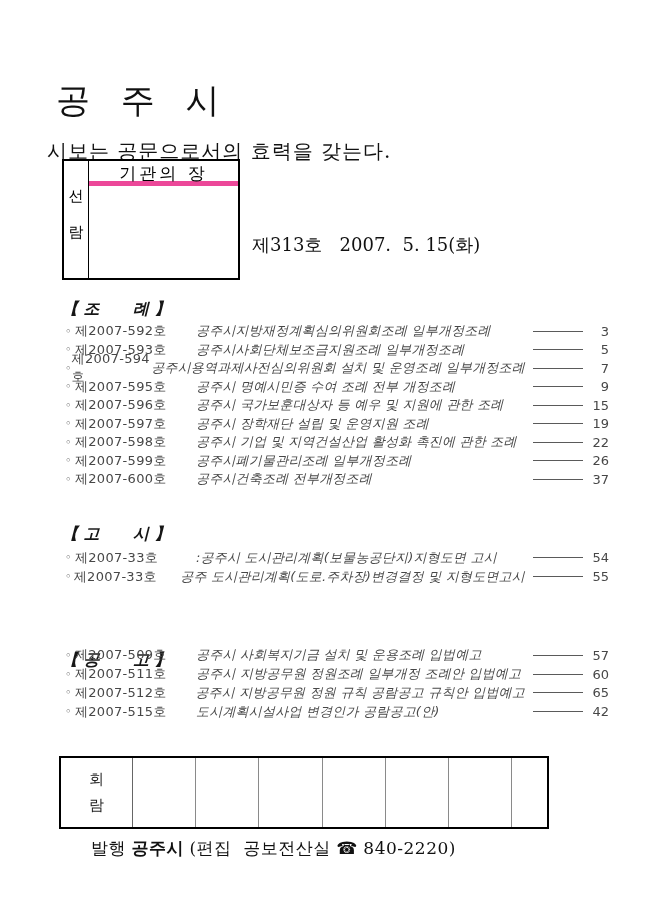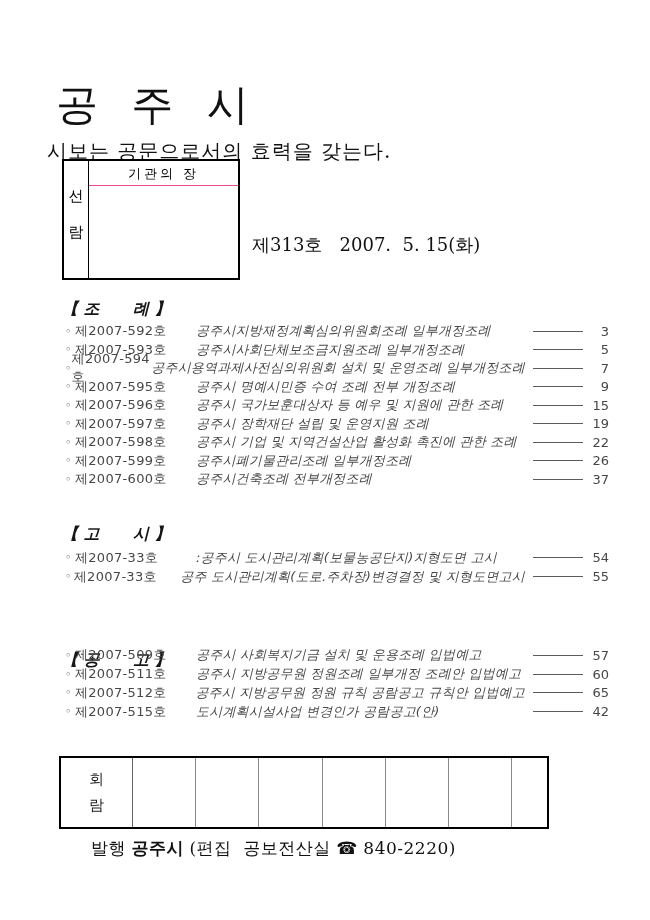--- a/index.html
+++ b/index.html
@@ -5,41 +5,41 @@
   * { margin:0; padding:0; box-sizing:border-box; }
   html,body { background:#e8e8e8; }
   .page {
     position:relative; width:650px; height:920px; margin:0 auto;
     background:#ffffff; color:#000;
     font-family:"DejaVu Serif","Liberation Serif",serif;
     overflow:hidden;
   }
   .title {
     position:absolute; left:56px; top:82px;
-    font-size:42px; line-height:1.1; letter-spacing:10px; white-space:pre;
+    font-size:34px; line-height:1.1; letter-spacing:10px; white-space:pre;
     color:#111;
   }
   .subtitle {
     position:absolute; left:47px; top:138px;
     font-size:20px; letter-spacing:1px; white-space:pre; color:#111;
   }
   
   .approval {
     position:absolute; left:62px; top:159px; width:178px; height:121px;
     border:2px solid #000; display:flex;
   }
   .approval .side {
     width:25px; border-right:1px solid #000;
     display:flex; flex-direction:column; justify-content:space-evenly; align-items:center;
     font-size:15px; padding:8px 0 18px;
   }
   .approval .main { flex:1; display:flex; flex-direction:column; }
   .approval .hdr {
-    height:25px; border-bottom:1px solid #ec4899;
-    font-size:13px; letter-spacing:3px; text-align:center; line-height:25px;
+    height:25px; border-bottom:5px solid #ec4899;
+    font-size:17px; letter-spacing:3px; text-align:center; line-height:25px;
   }
   .approval .cell { flex:1; }
   .issue {
     position:absolute; left:252px; top:233px;
     font-size:18px; white-space:pre; color:#111;
   }
   
   .sec-head {
     position:absolute; left:62px;
     font-family:"DejaVu Sans","Liberation Sans",sans-serif;

